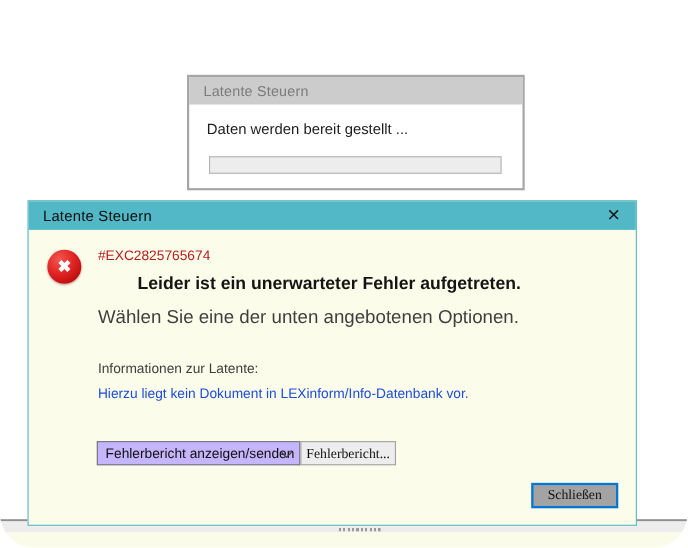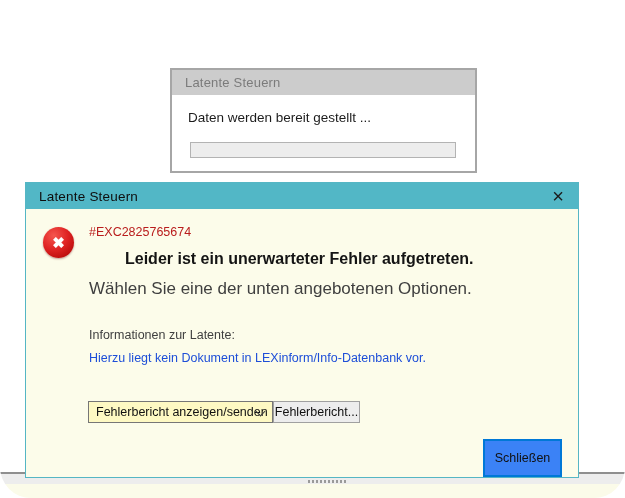--- a/index.html
+++ b/index.html
@@ -55,37 +55,37 @@
     display:flex;align-items:center;justify-content:center;
   }
   .error-icon span{color:#ffffff;font-size:15px;font-weight:bold;line-height:15px;}
   .error-code{position:absolute;left:63px;top:16px;font-size:12.5px;color:#b91c1c;}
   .error-heading{position:absolute;left:63px;top:41px;font-size:16px;font-weight:bold;color:#141414;margin-left:36px;}
   .error-subheading{position:absolute;left:63px;top:70px;font-size:17px;color:#3f3f3f;}
   .info-label{position:absolute;left:63px;top:119px;font-size:12.5px;color:#3f3f3f;}
   .info-text{position:absolute;left:63px;top:142px;font-size:12.5px;color:#1d4ed8;}
   .combo{
     position:absolute;left:62px;top:192px;width:176px;height:20px;
-    background:#fef9c3;border:1px solid #767676;font-size:12.5px;color:#111;
+    background:#c4b5fd;border:1px solid #767676;font-size:12.5px;color:#111;
     line-height:20px;padding-left:7px;box-sizing:content-box;cursor:default;
   }
   .combo-chevron{
     position:absolute;right:8px;top:6px;width:6px;height:6px;
     border-right:1.6px solid #3c3c3c;border-bottom:1.6px solid #3c3c3c;
     transform:rotate(45deg);
   }
   .btn{
     position:absolute;height:22px;background:#ededed;border:1px solid #a0a0a0;
     font-size:12.5px;color:#111;display:flex;align-items:center;justify-content:center;
-    font-family:Liberation Sans, sans-serif;cursor:pointer;box-sizing:border-box;
+    font-family:Liberation Serif, serif;cursor:pointer;box-sizing:border-box;
   }
   .btn-report{left:247px;top:192px;width:87px;}
   .btn-close{
-    left:457px;top:230px;width:79px;height:38px;
-    background:#3b82f6;border:2px solid #0078d7;
+    left:457px;top:230px;width:79px;height:23px;
+    background:#a3a3a3;border:2px solid #0078d7;
   }
 </style>
 </head>
 <body>
 
 <div class="screen">
 
   <div class="bg-line"></div>
   <div class="bg-strip-gray"></div>
   <div class="bg-strip-yellow"></div>

